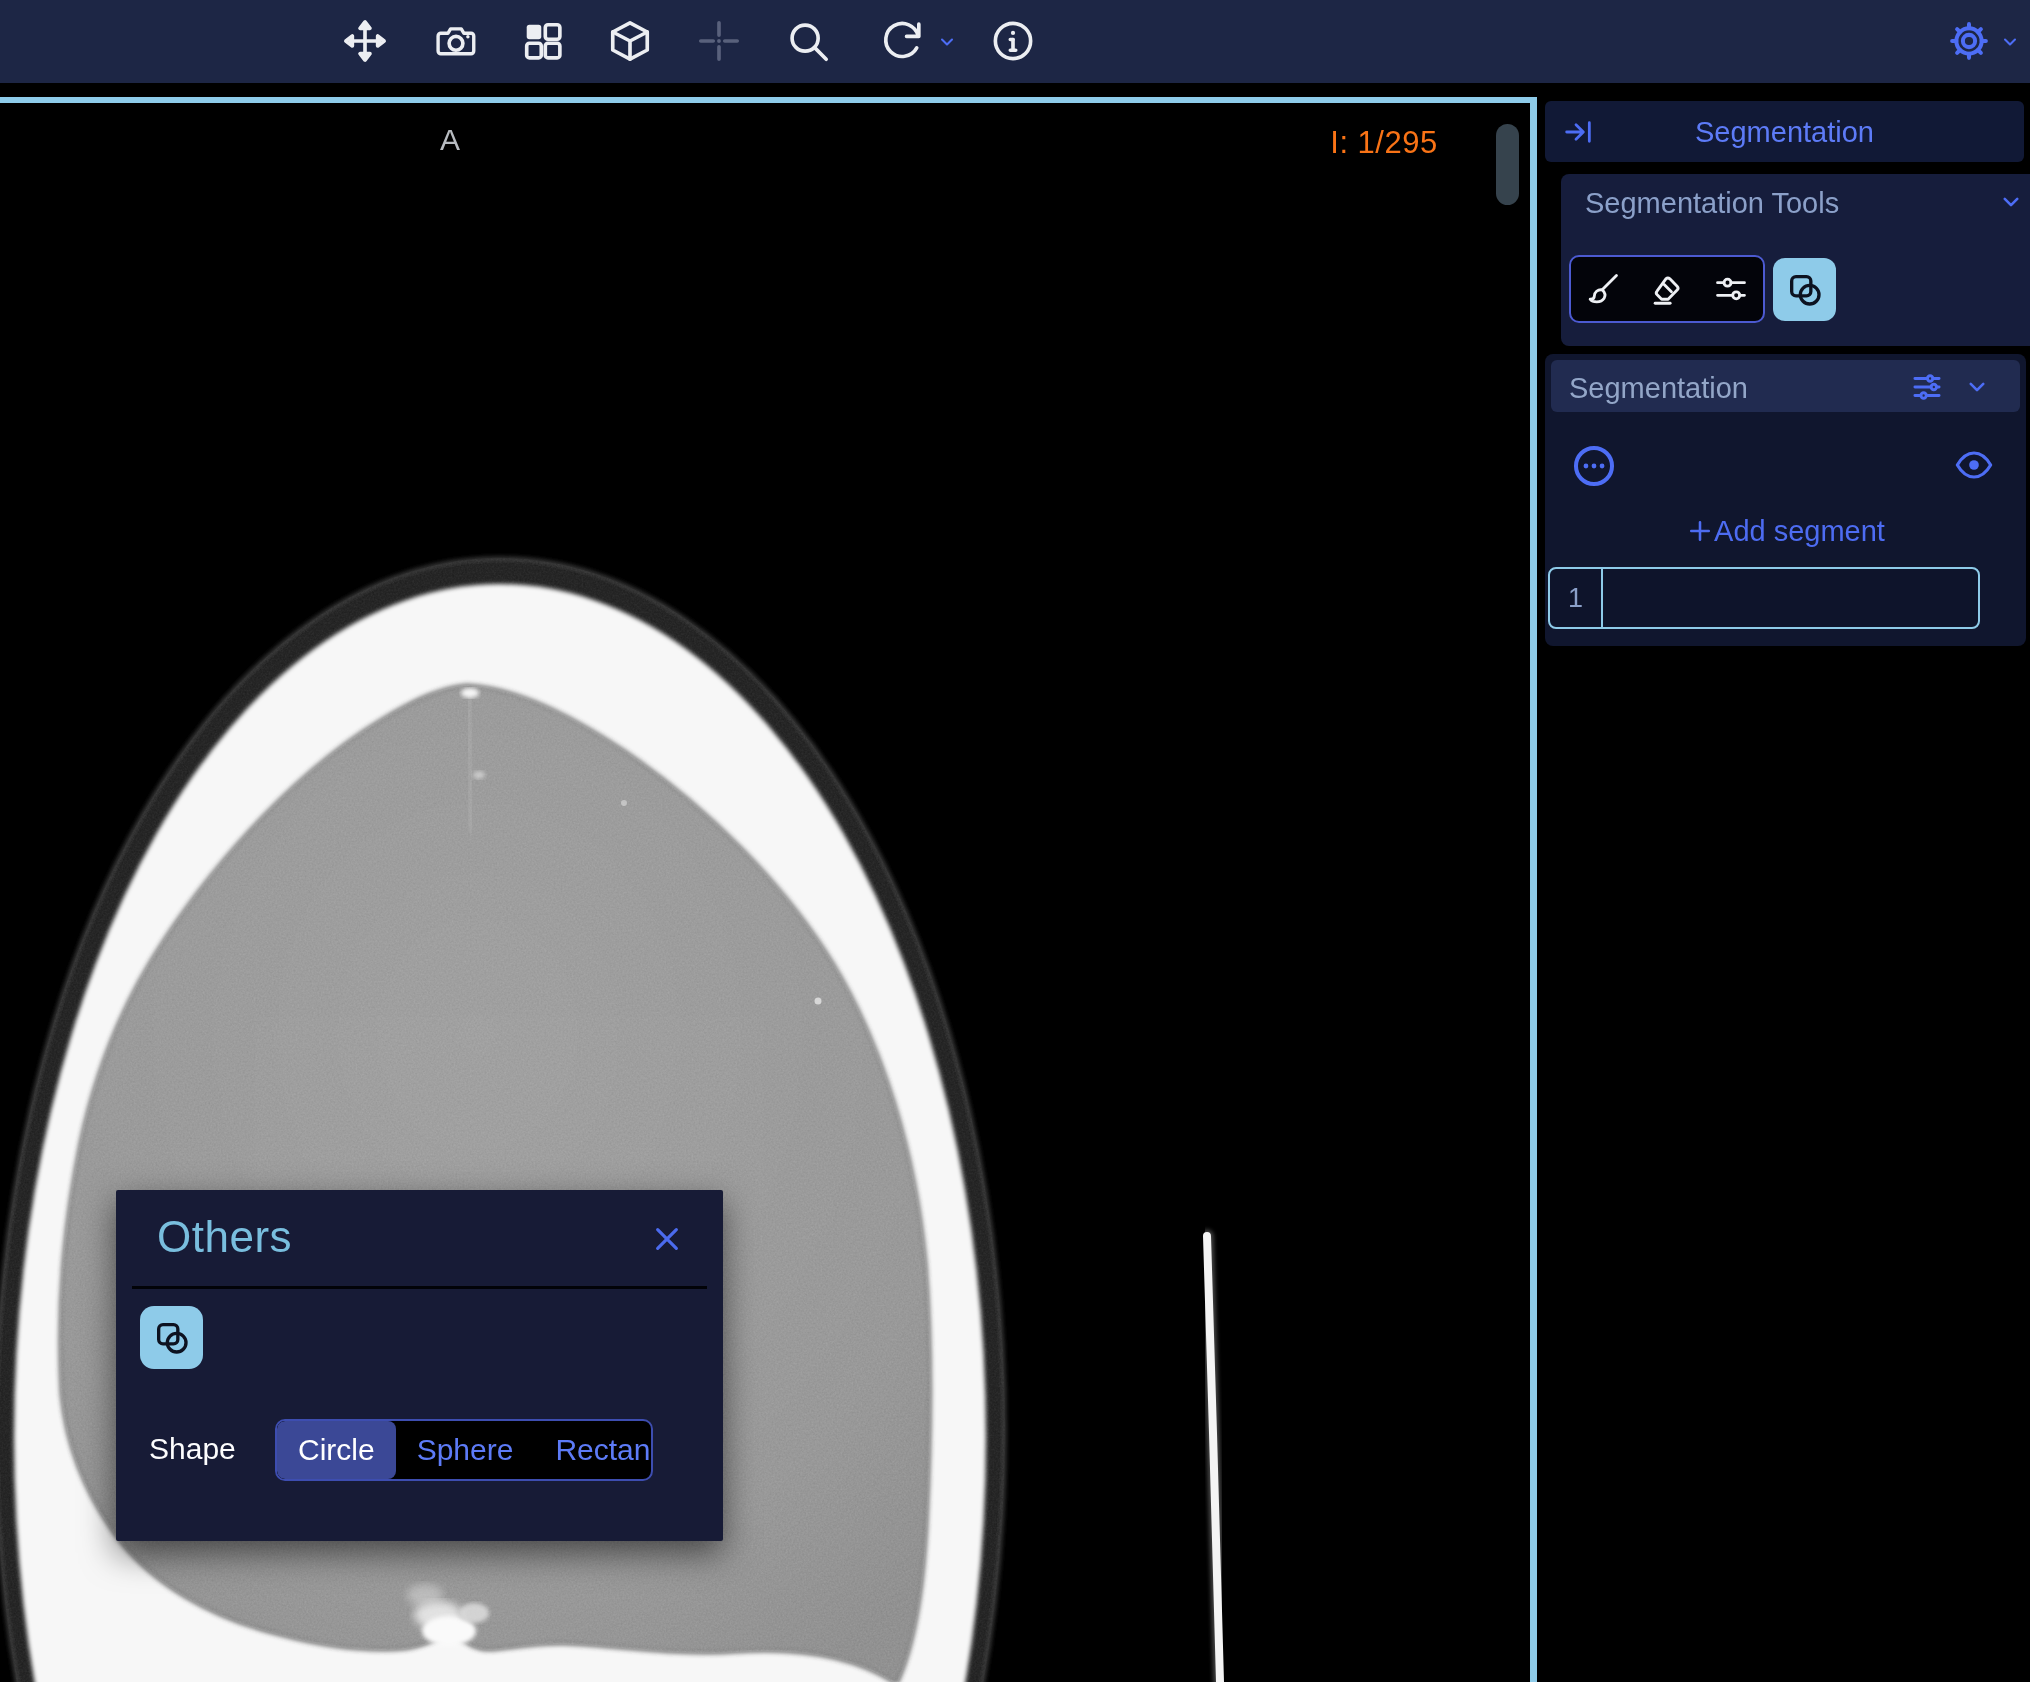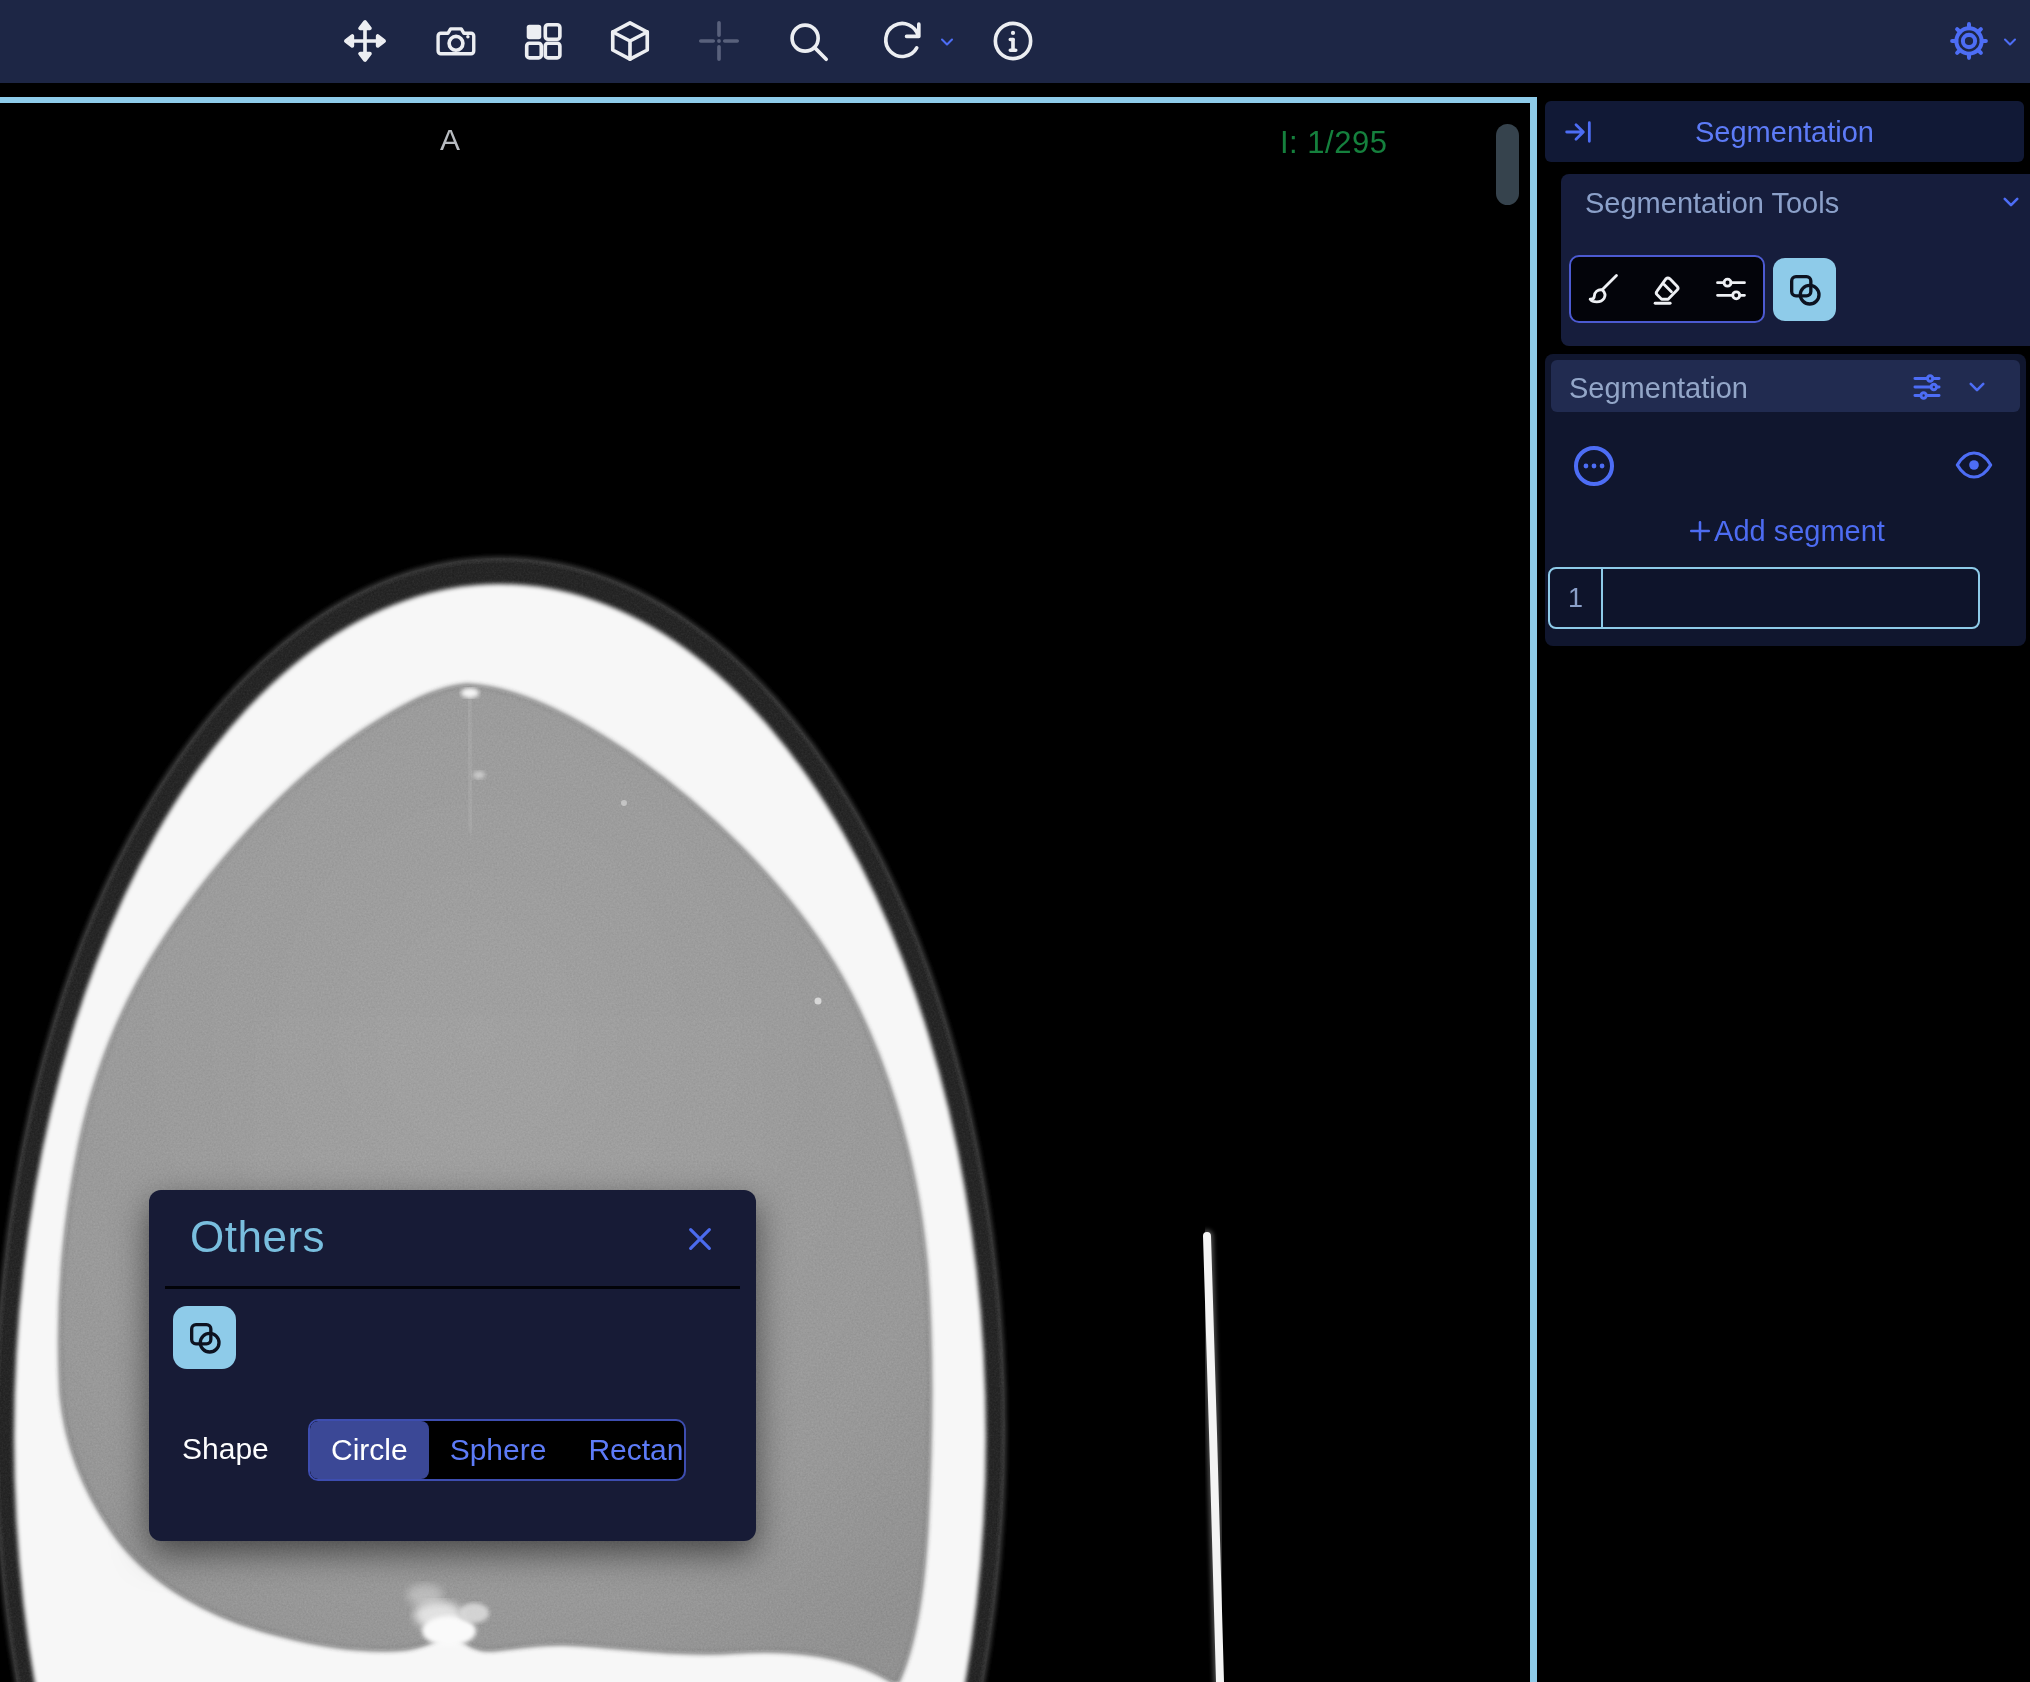--- a/index.html
+++ b/index.html
@@ -20,28 +20,28 @@
   .chev-sm { position:absolute; top:28px; width:28px; height:28px; display:flex;
              align-items:center; justify-content:center; cursor:pointer; }
   .chev-sm svg { width:24px; height:24px; }
 
   
   .viewport { position:absolute; left:0; top:97px; width:1537px; height:1585px;
               background:#000; border-top:6px solid #8ecbe9; border-right:7px solid #8ecbe9; }
   .ct-svg { position:absolute; left:0; top:0; width:1530px; height:1579px; }
   .orient-label { position:absolute; left:400px; top:20px; width:100px; text-align:center;
                   color:#b7bbc0; font-size:30px; }
-  .slice-indicator { position:absolute; left:1280px; top:22px; width:208px; text-align:left;
-                     color:#15803d; font-size:31px; letter-spacing:0.5px; }
+  .slice-indicator { position:absolute; left:1280px; top:22px; width:208px; text-align:center;
+                     color:#f97316; font-size:31px; letter-spacing:0.5px; }
   .scroll-thumb { position:absolute; left:1496px; top:21px; width:23px; height:81px;
                   border-radius:12px; background:#36434d; cursor:pointer; }
 
   
-  .others-popup { position:absolute; left:149px; top:1087px; width:607px; height:351px;
-                  background:#171b36; border-radius:12px;
+  .others-popup { position:absolute; left:116px; top:1087px; width:607px; height:351px;
+                  background:#171b36; border-radius:2px;
                   box-shadow:0 12px 34px rgba(0,0,0,.55); }
   .popup-title { position:absolute; left:41px; top:22px; color:#79bede; font-size:44px;
                  font-weight:500; letter-spacing:0.5px; }
   .popup-close { position:absolute; left:530px; top:28px; width:42px; height:42px;
                  background:none; border:none; cursor:pointer; display:flex;
                  align-items:center; justify-content:center; }
   .popup-close svg { width:32px; height:32px; }
   .popup-divider { position:absolute; left:16px; top:96px; width:575px; height:3px;
                    background:#020308; }
   .active-shape-btn { position:absolute; left:24px; top:116px; width:63px; height:63px;

